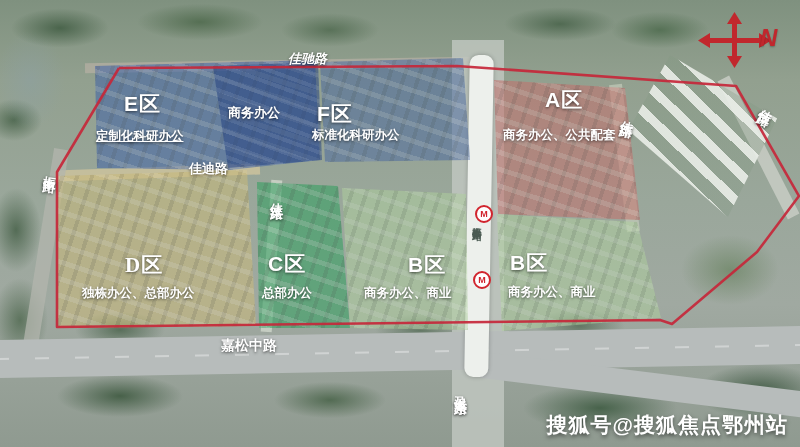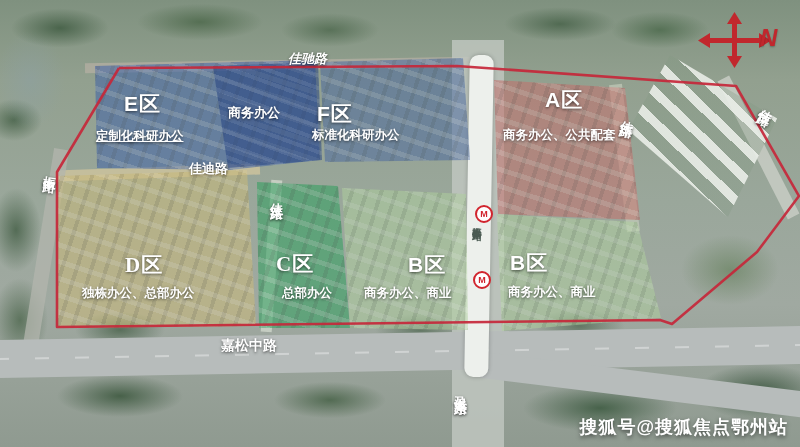--- a/index.html
+++ b/index.html
@@ -63,42 +63,42 @@
   .lbl{position:absolute;color:#fff;font-weight:700;text-shadow:0 1px 3px rgba(0,0,0,.6);white-space:nowrap;}
   .zcode{font-size:21px;font-weight:800;letter-spacing:1px;}
   .zdesc{font-size:12.5px;}
   .rlbl{font-size:13px;}
   .vert{writing-mode:vertical-rl;letter-spacing:2px;}
   #lbl-e-code{left:110px;top:90px;padding-left:14px;}   #lbl-e-desc{left:96px;top:128px;text-decoration:underline;}
   #lbl-talent{left:228px;top:104px;font-size:13px;}
   #lbl-f-code{left:317px;top:100px;}   #lbl-f-desc{left:312px;top:127px;}
   #lbl-a-code{left:505px;top:86px;margin-left:40px;}   #lbl-a-desc{left:503px;top:127px;}
   #lbl-d-code{left:125px;top:251px;font-family:Liberation Serif, serif;}  #lbl-d-desc{left:82px;top:285px;}
-  #lbl-c-code{left:276px;top:250px;font-family:Liberation Serif, serif;}  #lbl-c-desc{left:282px;top:285px;}
+  #lbl-c-code{left:268px;top:250px;}  #lbl-c-desc{left:262px;top:285px;}
   #lbl-b1-code{left:408px;top:251px;} #lbl-b1-desc{left:364px;top:285px;}
   #lbl-b2-code{left:510px;top:249px;} #lbl-b2-desc{left:508px;top:284px;}
   #lbl-jiachi{left:288px;top:50px;font-style:italic;}
   #lbl-jiadi{left:189px;top:160px;}
   #lbl-jiacai{left:267px;top:193px;}
   #lbl-jiajie{left:620px;top:111px;transform:rotate(12deg);}
   #lbl-jiaheng{left:762px;top:101px;transform:rotate(27deg);}
   #lbl-zhenzhong{left:42px;top:166px;transform:rotate(8deg);}
   #lbl-jiasong{left:221px;top:337px;font-size:14px;}
   #lbl-yinggang{left:451px;top:386px;}
   
   .mlogo{position:absolute;width:14px;height:14px;border-radius:50%;background:#fff;border:2px solid #d1252e;
     display:flex;align-items:center;justify-content:center;color:#d1252e;font-size:9px;font-weight:800;line-height:1;}
   #mlogo-1{left:475px;top:205px;} #mlogo-2{left:473px;top:271px;}
   #lbl-station{left:470px;top:219px;writing-mode:vertical-rl;font-size:9.5px;font-weight:700;color:#4a5a52;
     letter-spacing:1px;text-shadow:none;position:absolute;white-space:nowrap;}
   
   #compass{left:696px;top:12px;width:78px;height:56px;}
   #compass-n{left:760px;top:24px;font-size:24px;font-style:italic;font-weight:800;color:#c1272d;
     text-shadow:0 1px 2px rgba(0,0,0,.3);position:absolute;}
-  #watermark{right:12px;bottom:8px;font-size:18px;font-weight:800;letter-spacing:1px;color:#fff;
+  #watermark{right:12px;bottom:8px;font-size:21px;font-weight:800;letter-spacing:1px;color:#fff;
     text-shadow:0 2px 4px rgba(0,0,0,.55);position:absolute;}
   #boundary{left:0;top:0;position:absolute;}
 </style>
 </head>
 <body>
 
 <div id="stage">
 
   <div id="trees" class="abs"></div>
 

